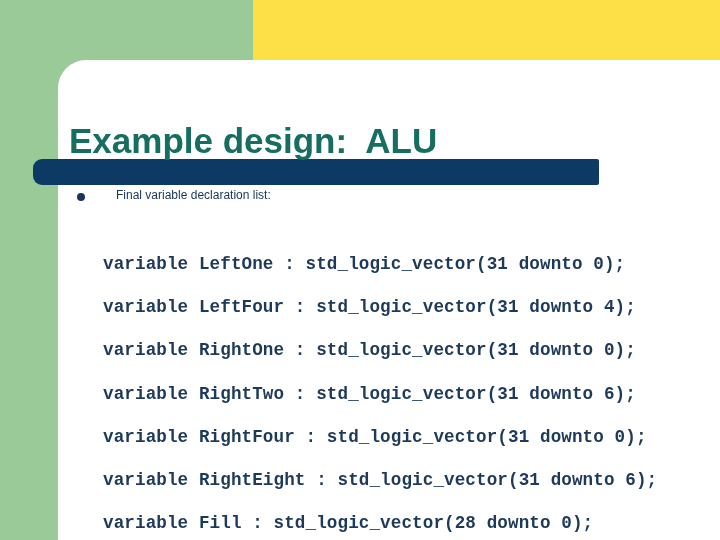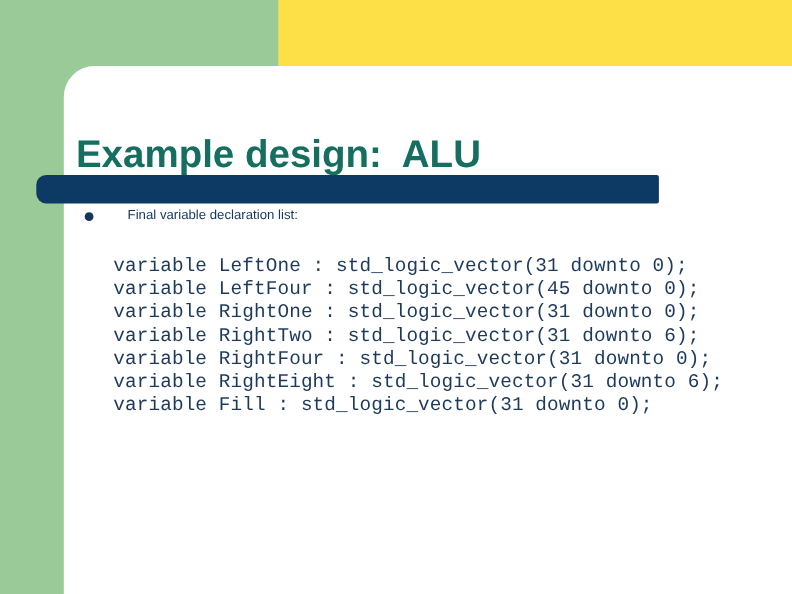--- a/index.html
+++ b/index.html
@@ -79,43 +79,44 @@
     z-index: 5;
   }
   .code-block {
     position: absolute;
     left: 103px;
     top: 232px;
     z-index: 5;
   }
   .code-line {
     font-family: "Liberation Mono", monospace;
-    font-weight: normal;
+    font-weight: bold;
     font-size: 17.6px;
     line-height: 21.2px;
     letter-spacing: 0.1px;
     color: #1D3A5B;
     white-space: pre;
+    margin-top: 22px;
   }
 </style>
 </head>
 <body>
 
 <div class="slide">
   <div class="green-panel"></div>
   <div class="content-card"></div>
   <div class="title-bar"></div>
 
   <h1 class="slide-title">Example design:  ALU</h1>
 
   <span class="bullet-dot"></span>
   <div class="bullet-label">Final variable declaration list:</div>
 
   <div class="code-block">
     <div class="code-line">variable LeftOne : std_logic_vector(31 downto 0);</div>
-    <div class="code-line">variable LeftFour : std_logic_vector(45 downto 0);</div>
+    <div class="code-line">variable LeftFour : std_logic_vector(31 downto 4);</div>
     <div class="code-line">variable RightOne : std_logic_vector(31 downto 0);</div>
     <div class="code-line">variable RightTwo : std_logic_vector(31 downto 6);</div>
     <div class="code-line">variable RightFour : std_logic_vector(31 downto 0);</div>
     <div class="code-line">variable RightEight : std_logic_vector(31 downto 6);</div>
-    <div class="code-line">variable Fill : std_logic_vector(31 downto 0);</div>
+    <div class="code-line">variable Fill : std_logic_vector(28 downto 0);</div>
   </div>
 </div>
 
 </body></html>

